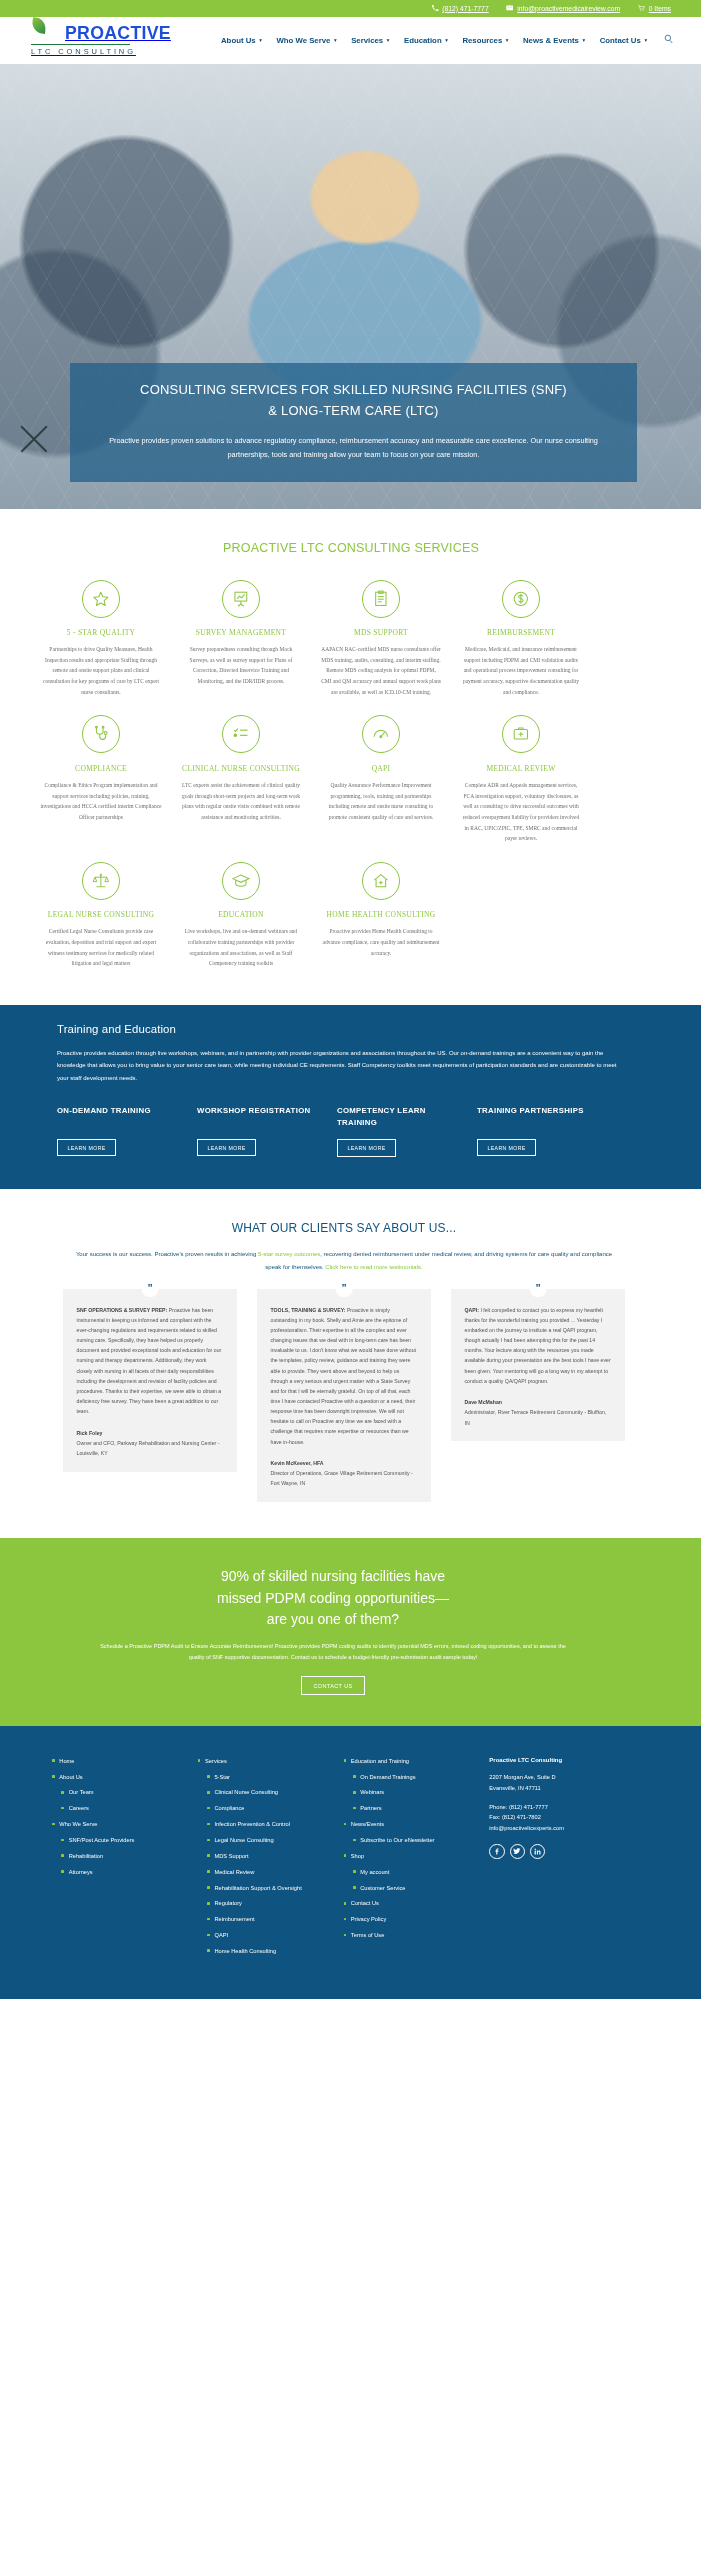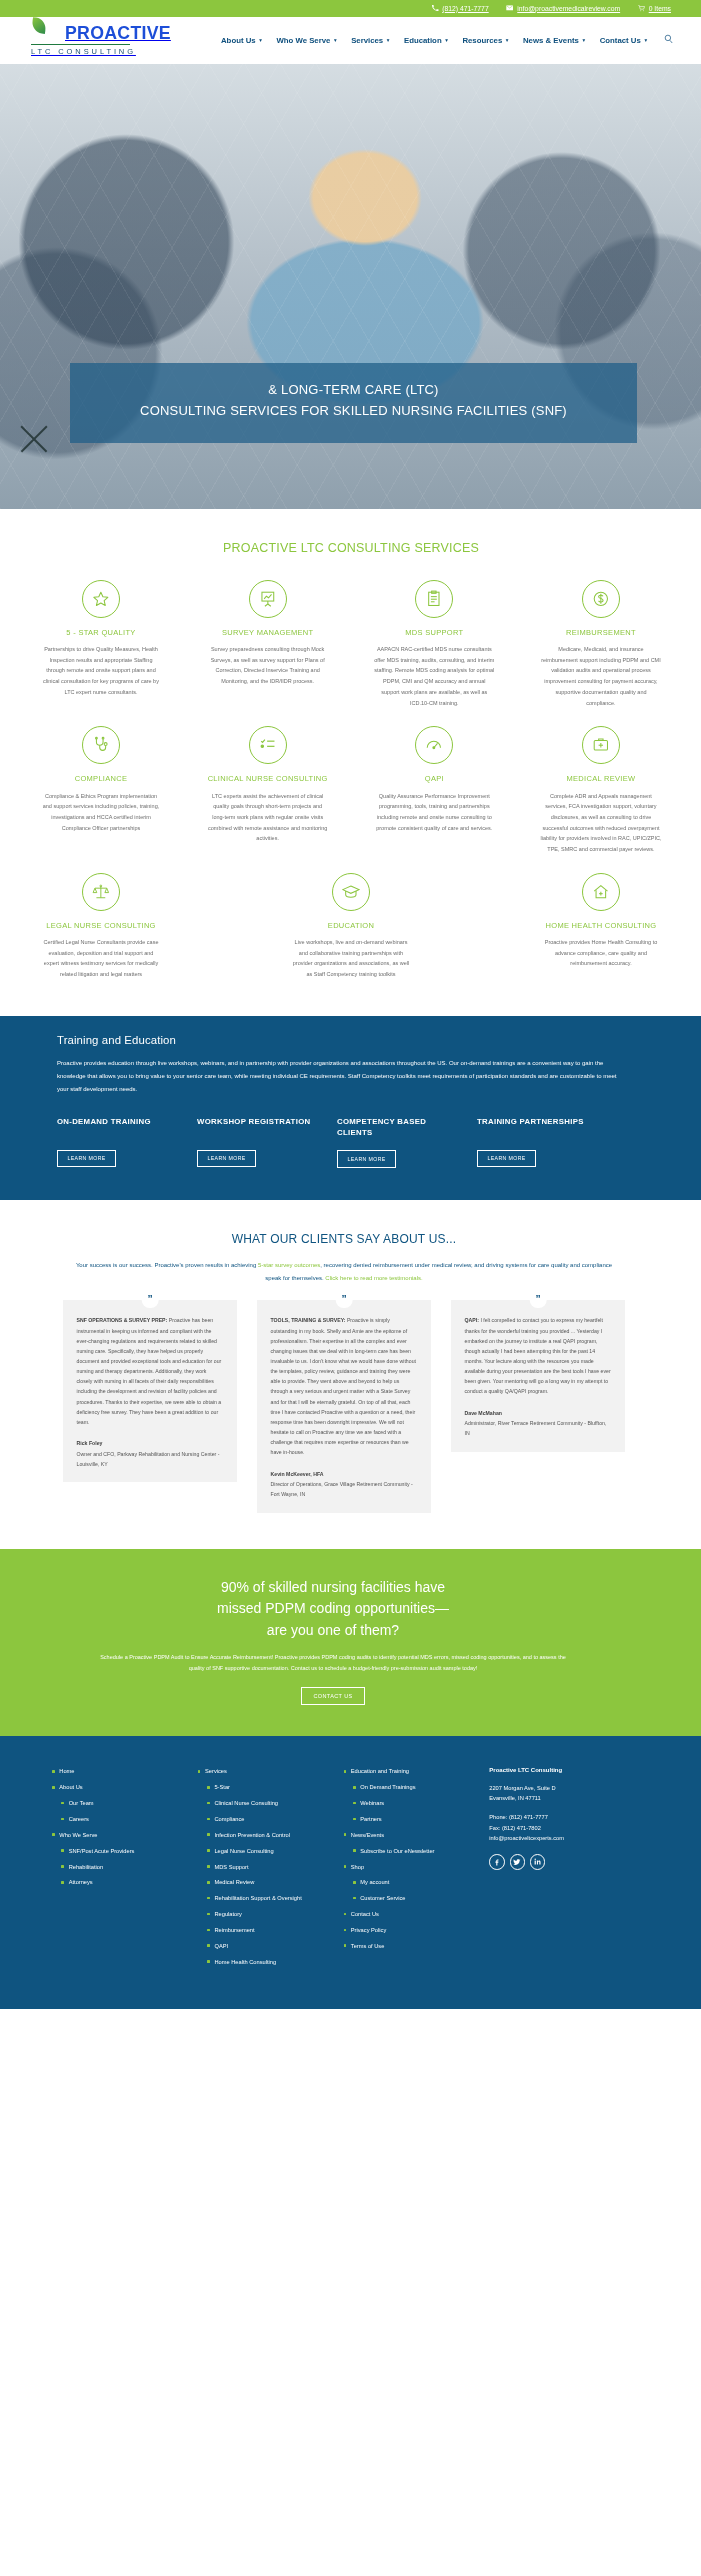--- a/index.html
+++ b/index.html
@@ -144,22 +144,23 @@
   }
   .services-title {
     color: #8cc63e;
     font-size: 12.5px;
     font-weight: 400;
     letter-spacing: 0.2px;
     margin-bottom: 25px;
   }
   .svc-row {
     display: flex;
-    justify-content: space-between;
+    justify-content: flex-start;
     margin-bottom: 5.2px;
+    font-family: Liberation Serif, serif;
   }
   .svc-card {
     width: 140px;
     padding: 0 9.4px;
     text-align: center;
   }
   .svc-icon {
     width: 38px; height: 38px;
     border: 1px solid #8cc63e;
     border-radius: 50%;
@@ -428,22 +429,23 @@
           <line x1="15" y1="16" x2="21" y2="23"></line>
         </svg>
     </span>
   </div>
 </div>
 
 <div class="hero">
   <div class="hero-photo"></div>
   <div class="hero-x"></div>
   <div class="hero-box">
+    <div class="hero-title">CONSULTING SERVICES FOR SKILLED NURSING FACILITIES (SNF)</div>
     <div class="hero-title">&amp; LONG-TERM CARE (LTC)</div>
-    <div class="hero-title">CONSULTING SERVICES FOR SKILLED NURSING FACILITIES (SNF)</div>
+    <div class="hero-sub">Proactive provides proven solutions to advance regulatory compliance, reimbursement accuracy and measurable care excellence. Our nurse consulting partnerships, tools and training allow your team to focus on your care mission.</div>
   </div>
 </div>
 
 <div class="services">
   <div class="services-title">PROACTIVE LTC CONSULTING SERVICES</div>
 
   <div class="svc-row svc-row-1">
     <div class="svc-card">
       <div class="svc-icon">
         <svg width="17.7" height="17.7" viewBox="0 0 24 24" fill="none" stroke="#8cc63e" stroke-width="1.4" stroke-linejoin="round">
@@ -589,21 +591,21 @@
   <div class="train-cols">
     <div class="train-col">
       <h3>ON-DEMAND TRAINING</h3>
       <button class="learn-btn">LEARN MORE</button>
     </div>
     <div class="train-col">
       <h3>WORKSHOP REGISTRATION</h3>
       <button class="learn-btn">LEARN MORE</button>
     </div>
     <div class="train-col">
-      <h3>COMPETENCY BASED CLIENTS</h3>
+      <h3>COMPETENCY LEARN TRAINING</h3>
       <button class="learn-btn">LEARN MORE</button>
     </div>
     <div class="train-col">
       <h3>TRAINING PARTNERSHIPS</h3>
       <button class="learn-btn">LEARN MORE</button>
     </div>
   </div>
 </div>
 
 <div class="testi">

